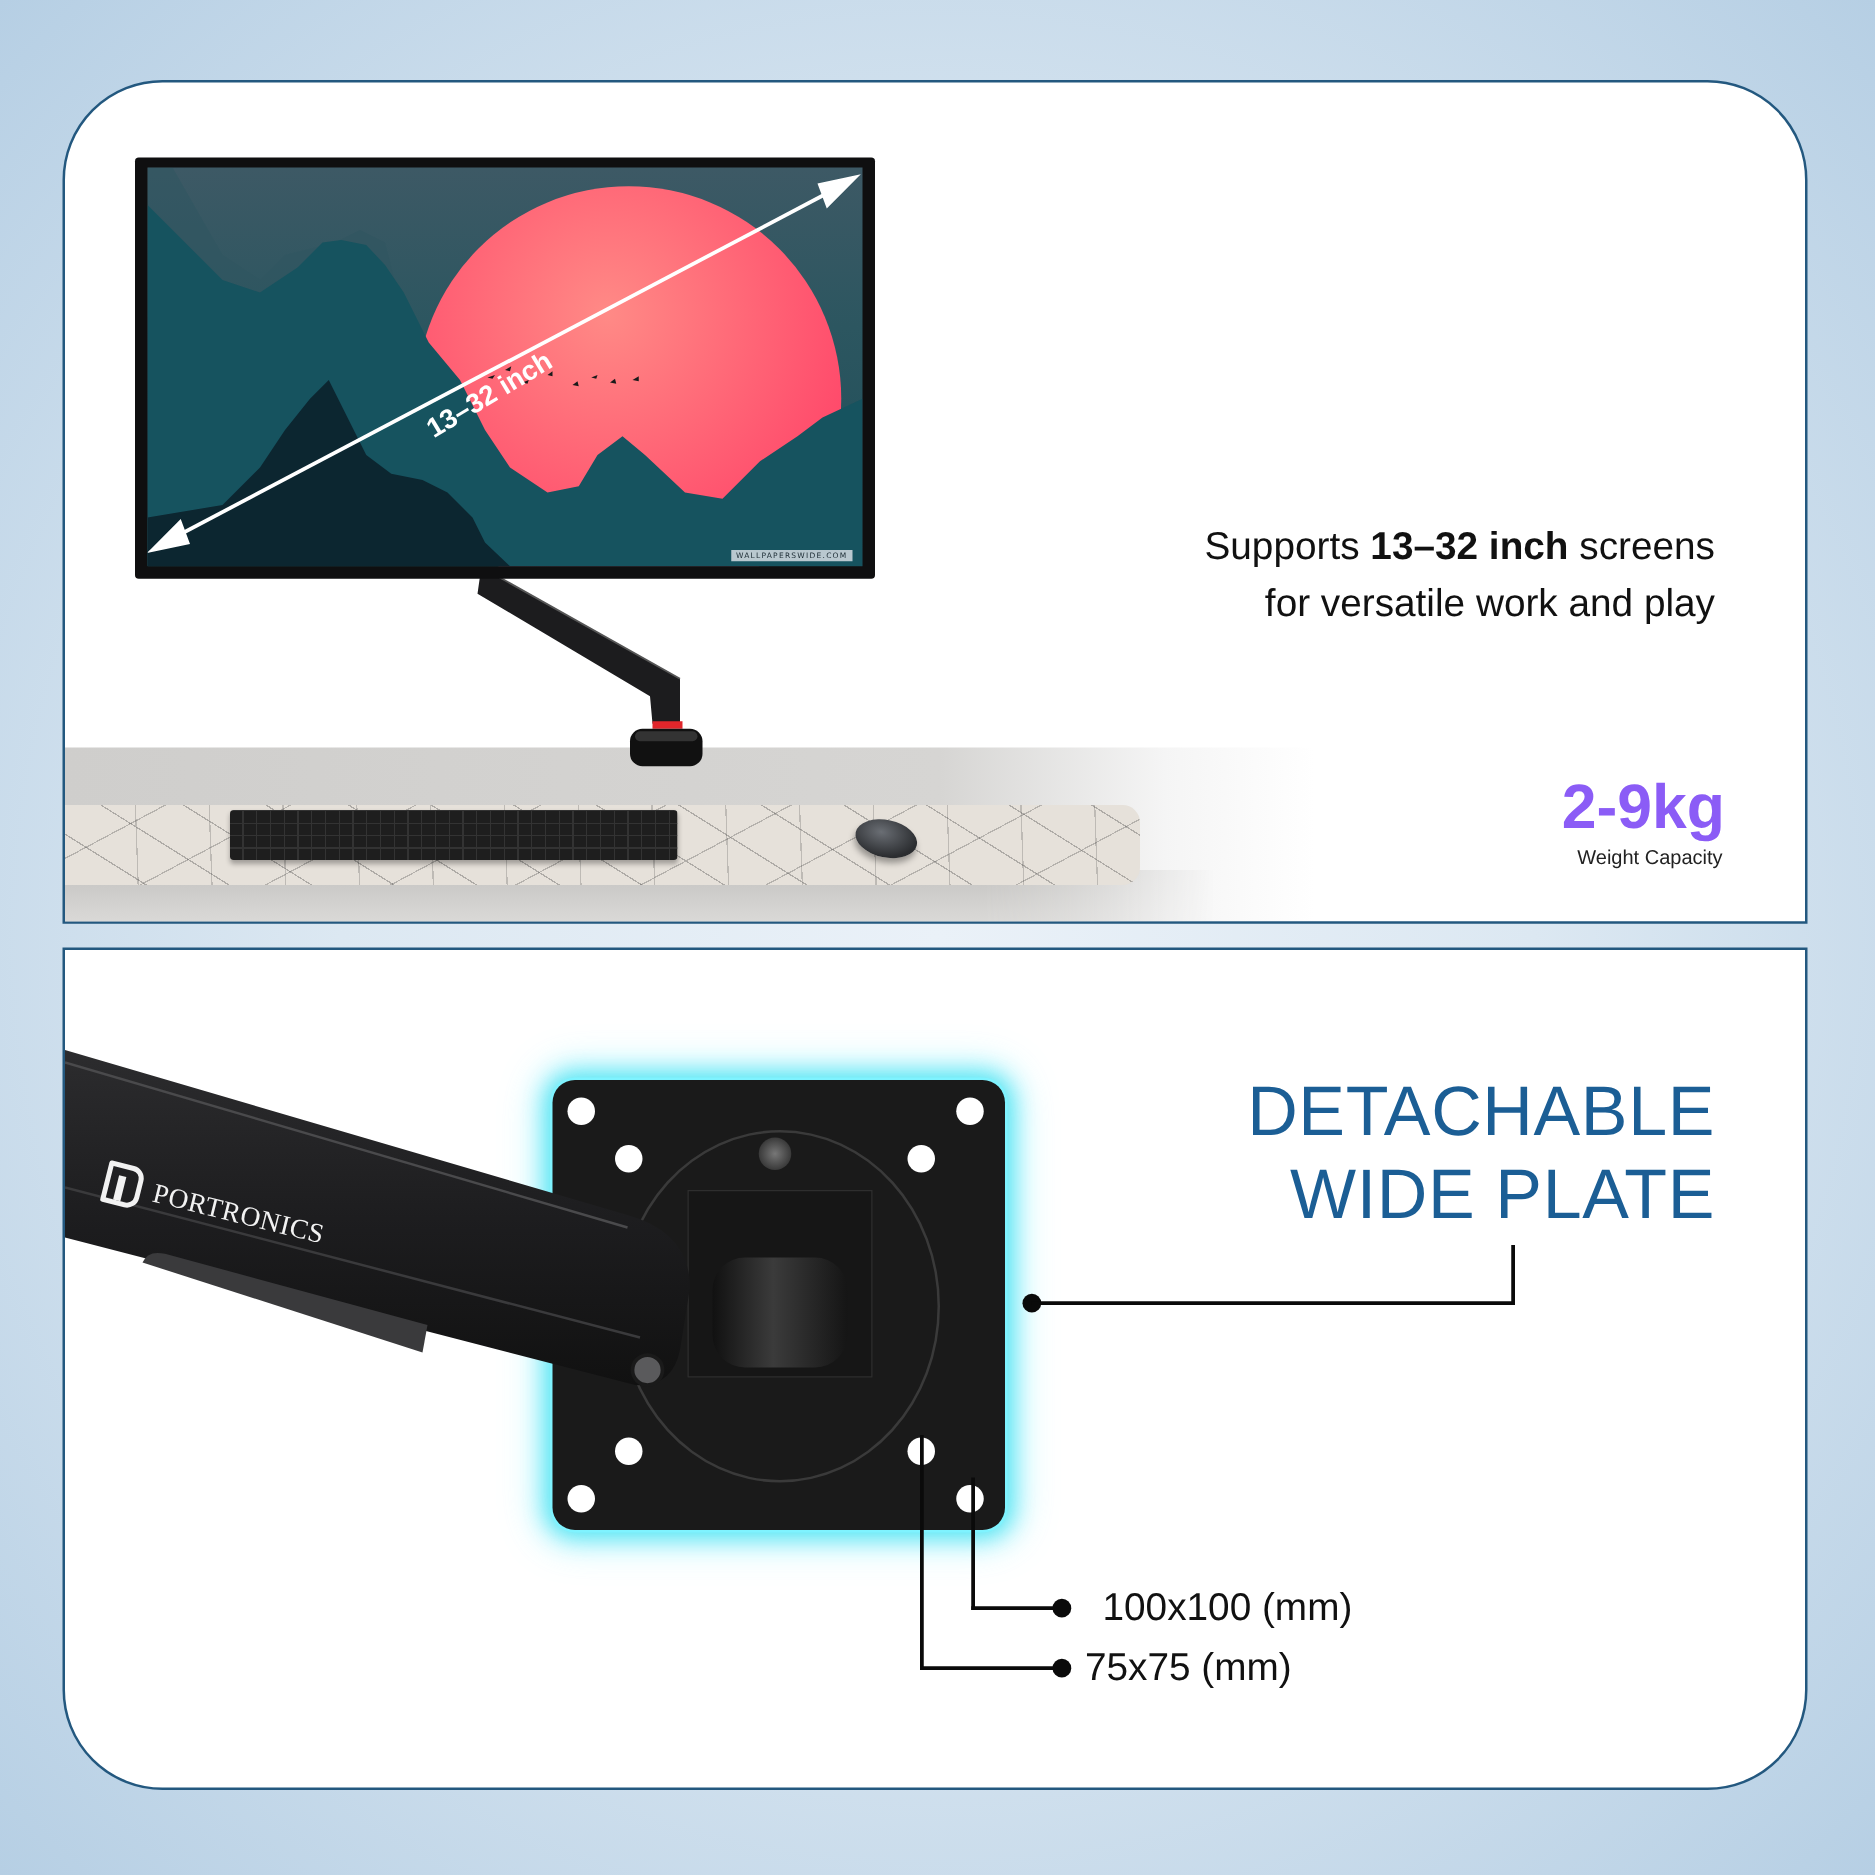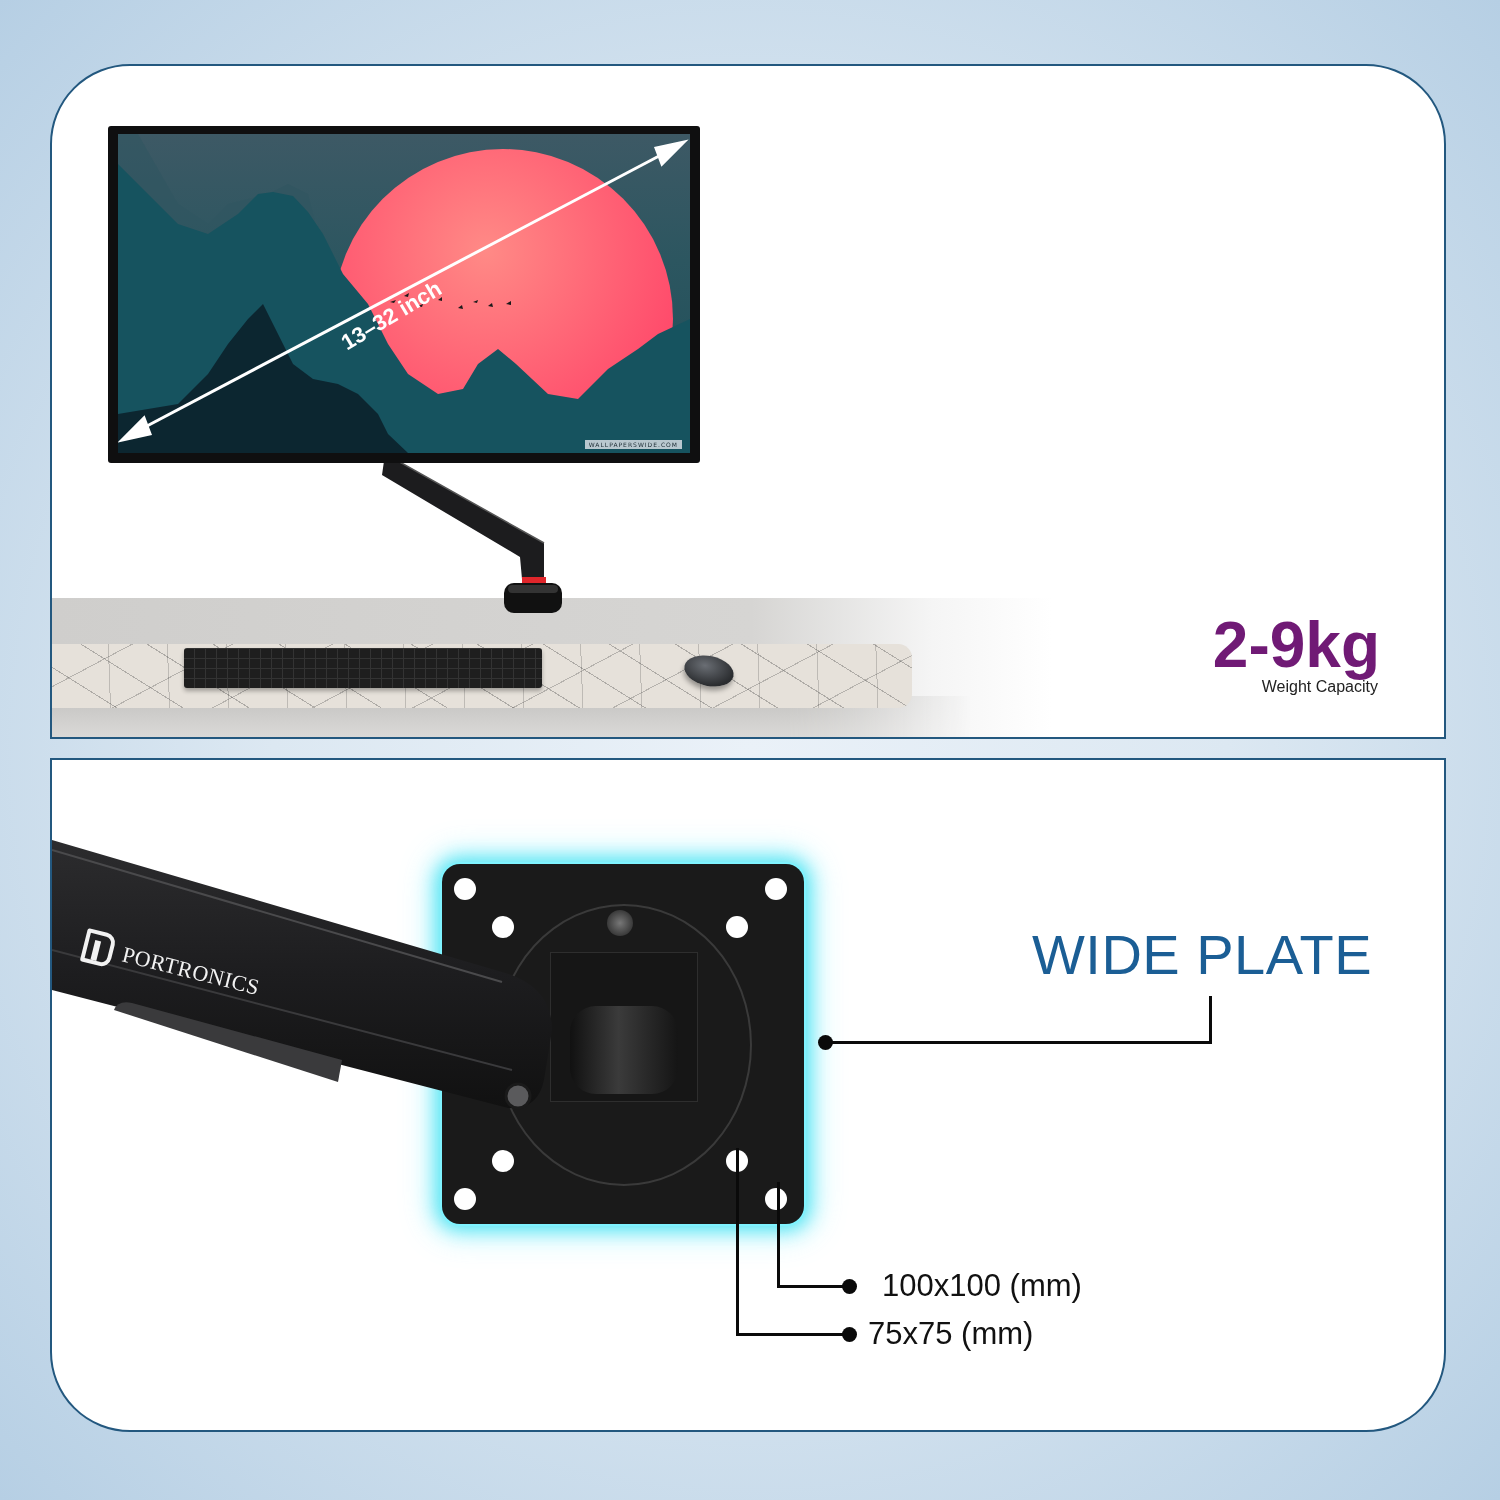--- a/index.html
+++ b/index.html
@@ -37,24 +37,24 @@
       text-align: right;
       color: #111;
       font-family: "Liberation Sans", sans-serif;
       font-size: 31px;
       line-height: 46px;
     }
     .desc b { font-weight: bold; }
     .stat-value {
       position: absolute;
       right: 64px;
-      color: #701a75;
+      color: #8b5cf6;
       font-family: "Liberation Sans", sans-serif;
       font-weight: bold;
-      font-size: 64px;
+      font-size: 50px;
       line-height: 54px;
       text-align: right;
     }
     .stat-label {
       position: absolute;
       right: 66px;
       color: #222;
       font-family: "Liberation Sans", sans-serif;
       font-size: 16px;
       text-align: left;
@@ -206,20 +206,24 @@
           <polygon points="4,306 26,284 32,300"></polygon>
           <polygon points="566,8 544,30 538,14"></polygon>
         </g>
       </svg>
       <div class="size-label">13–32 inch</div>
       <div class="watermark">WALLPAPERSWIDE.COM</div>
     </div>
   </div>
 
 
+  <p class="desc" style="top:348px;">
+    <span>Supports </span><b>13–32 inch</b><span> screens</span><br>
+    <span>for versatile work and play</span>
+  </p>
 
   <div class="stat-value" style="top:552px;">2-9kg</div>
   <div class="stat-label" style="top:612px;">Weight Capacity</div>
 </section>
 
 <section class="panel bottom">
 
   <div class="vesa-glow">
     <div class="vesa-hole" style="left:12px; top:14px;"></div>
     <div class="vesa-hole" style="left:323px; top:14px;"></div>
@@ -249,21 +253,21 @@
     <path d="M62 190 Q66 180 80 183 L290 240 L286 262 Z" fill="#3a3a3c"></path>
     <circle cx="466" cy="276" r="12" fill="#5a5a5c" stroke="#1a1a1a" stroke-width="3"></circle>
   </svg>
 
   <div class="brand">
     <div class="brand-logo"></div>
     <span class="brand-name">PORTRONICS</span>
   </div>
 
   <h2 class="heading" style="top:96px;">
-    <br>
+    <span>DETACHABLE</span><br>
     <span>WIDE PLATE</span>
   </h2>
 
   <div class="callout-dot" style="left:766px; top:275px;"></div>
   <div class="callout-line" style="left:773px; top:281px; width:387px; height:3px;"></div>
   <div class="callout-line" style="left:1157px; top:236px; width:3px; height:48px;"></div>
 
   <div class="callout-line" style="left:725px; top:422px; width:3px; height:106px;"></div>
   <div class="callout-line" style="left:725px; top:525px; width:70px; height:3px;"></div>
   <div class="callout-dot" style="left:790px; top:519px;"></div>

